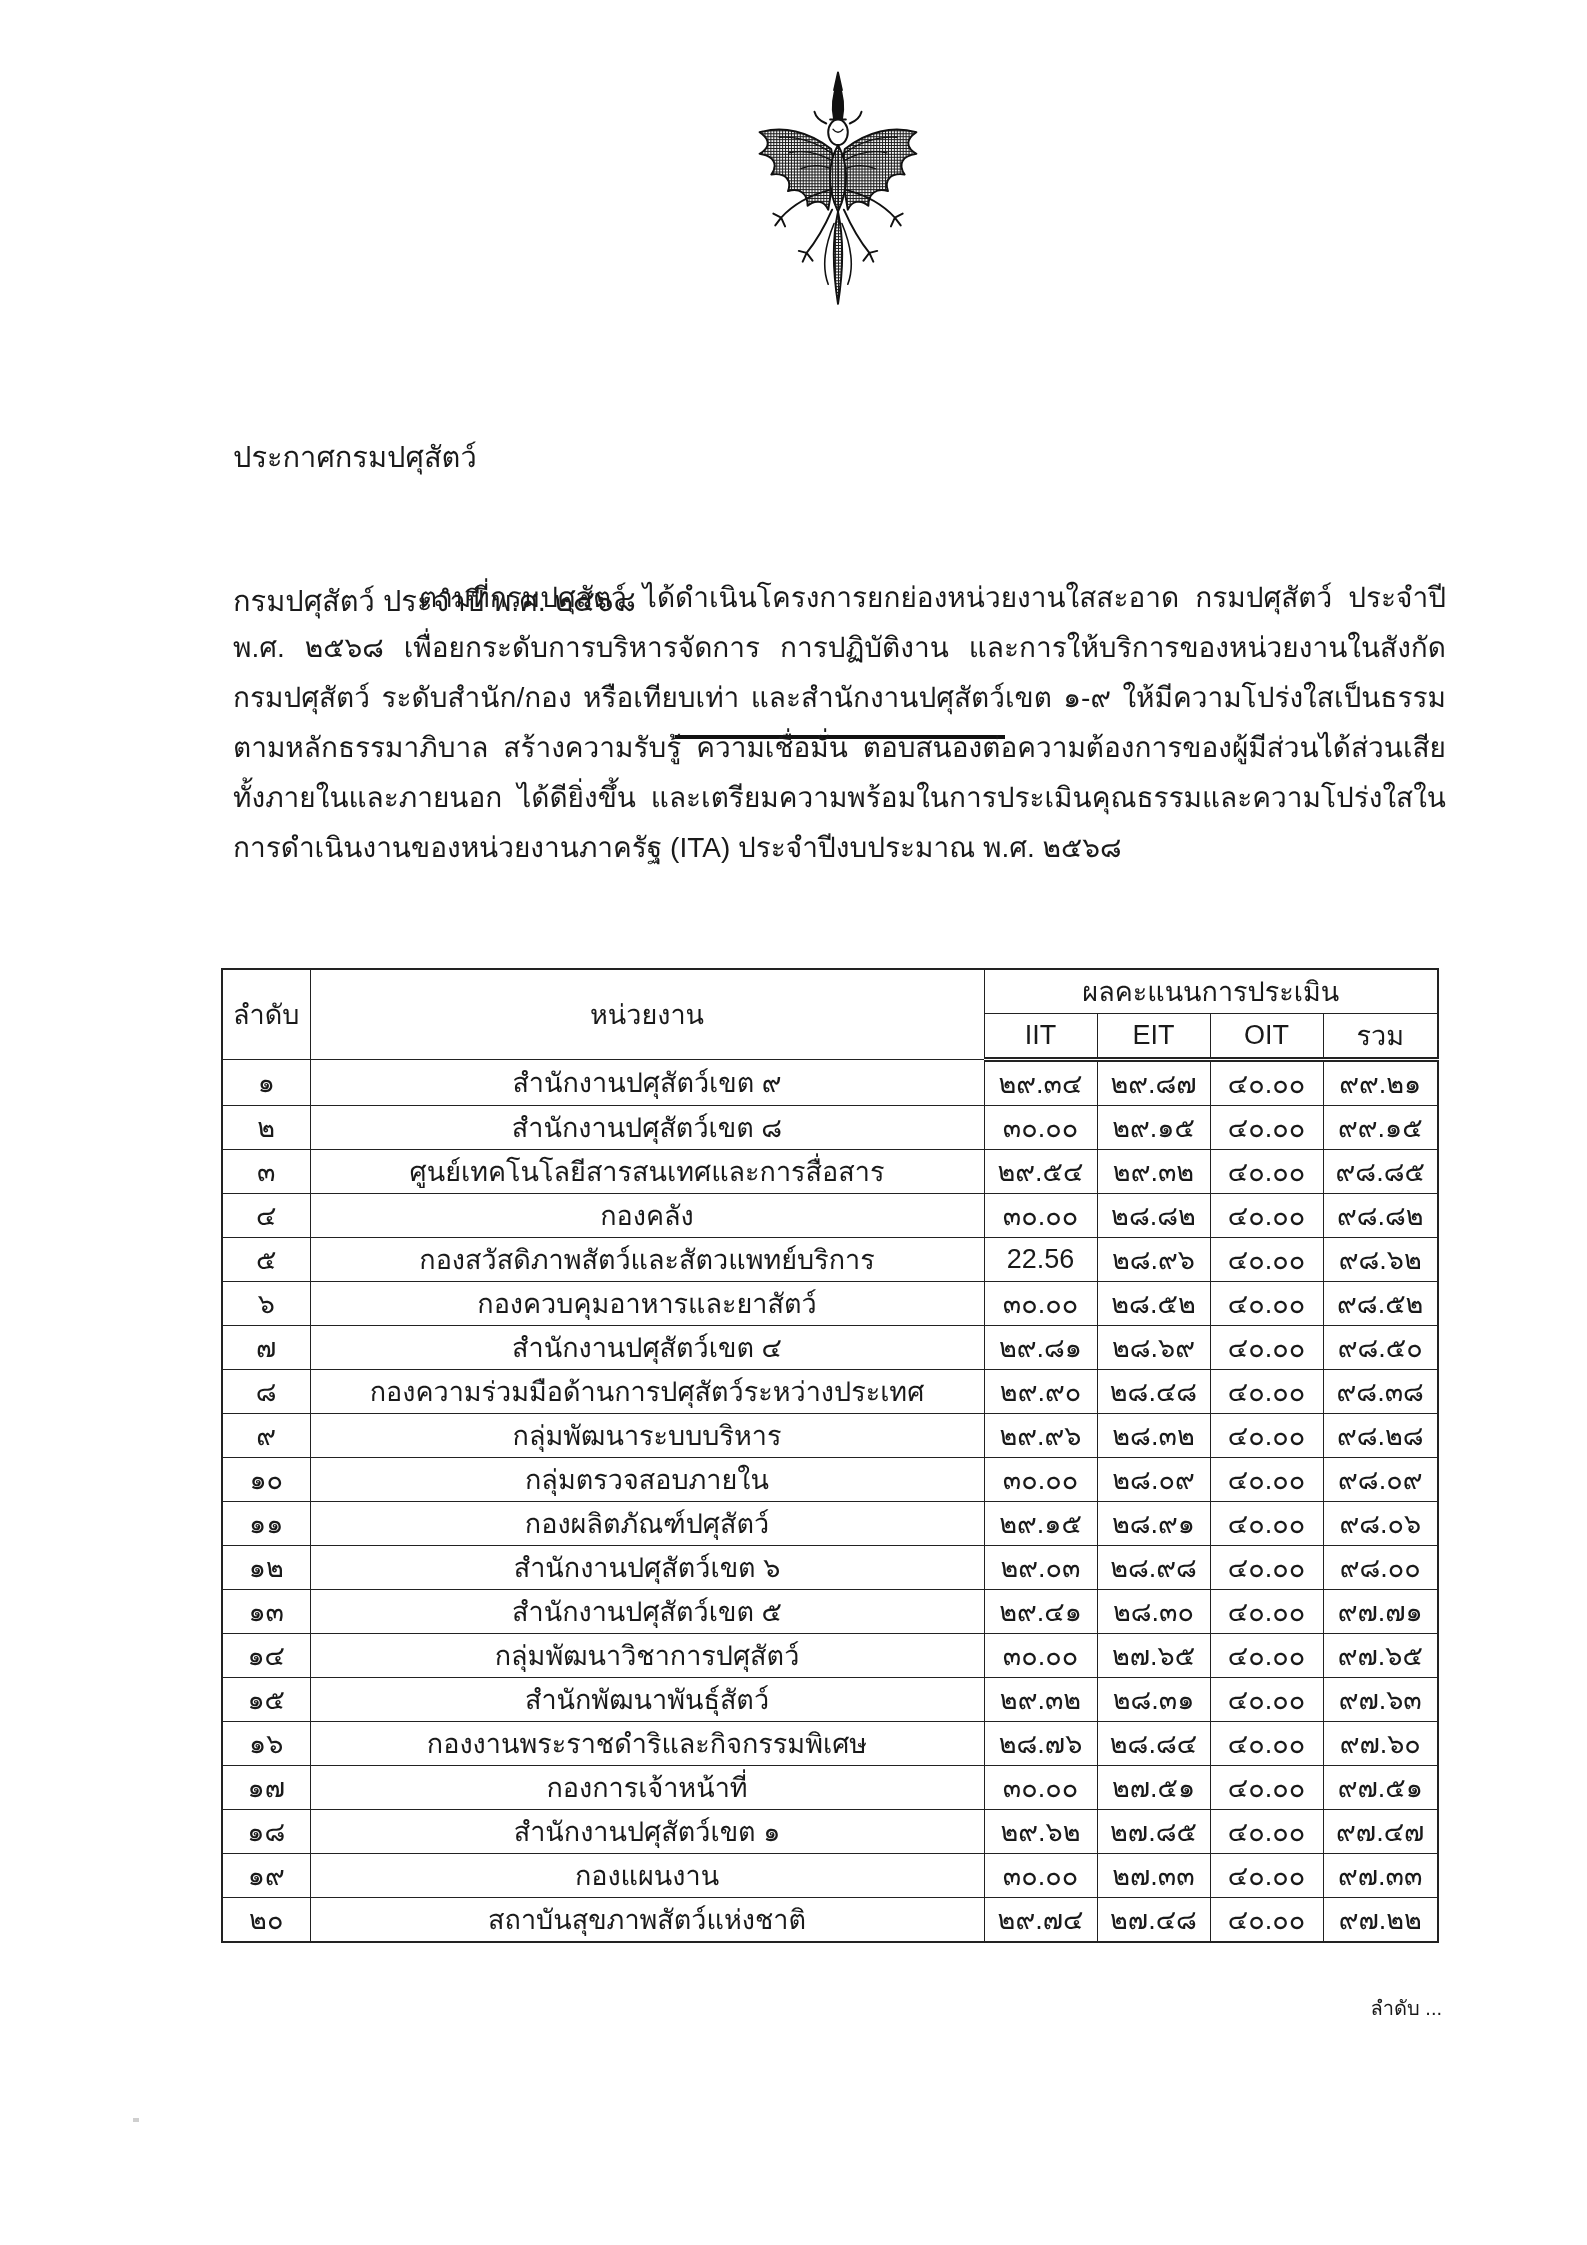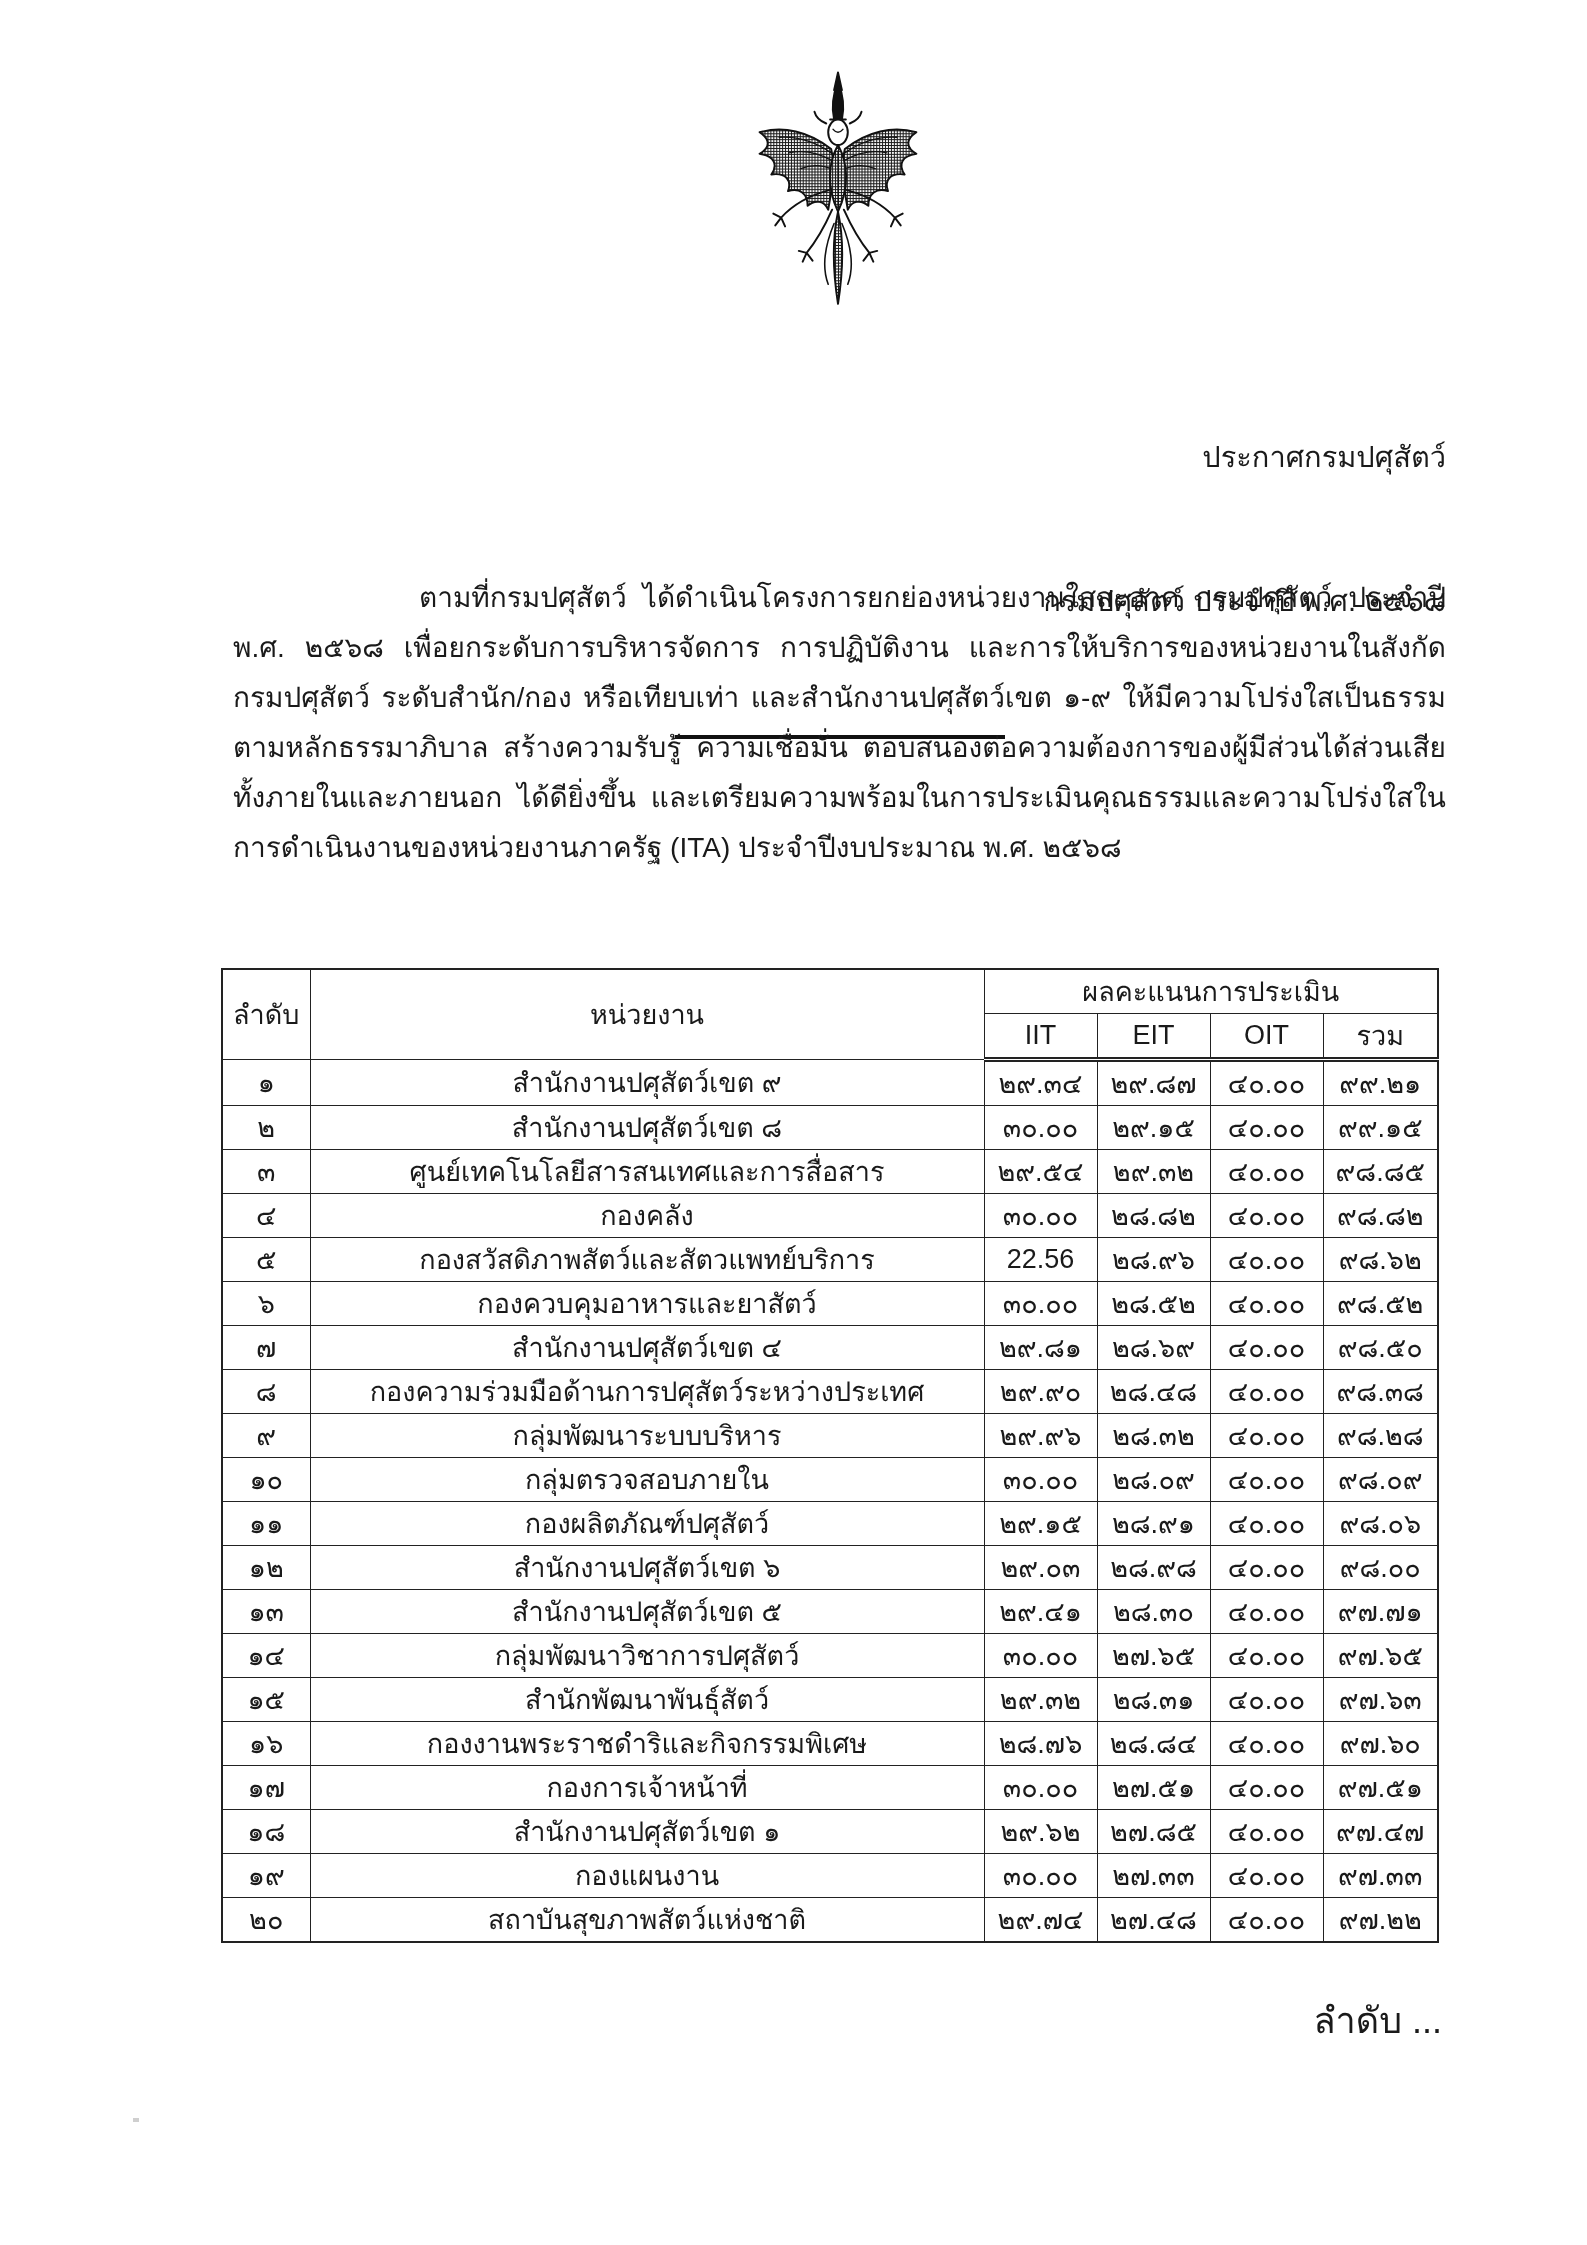--- a/index.html
+++ b/index.html
@@ -9,21 +9,21 @@
     background:#ffffff;
     font-family:"Liberation Sans", sans-serif;
     color:#1a1a1a;
     overflow:hidden;
   }
   .emblem{
     position:absolute;left:740px;top:68px;width:196px;height:256px;
   }
   .title-block{
     position:absolute;left:233px;top:337px;width:1213px;
-    text-align:right;font-size:29px;line-height:48px;
+    text-align:left;font-size:29px;line-height:48px;
     white-space:pre-wrap;
   }
   .title-line{display:block;}
   .title-rule{
     width:330px;height:4px;background:#111;border:0;
     margin:14px auto 0 auto;
   }
   .para{
     position:absolute;left:233px;width:1213px;
     font-size:28px;line-height:50px;
@@ -50,21 +50,21 @@
     overflow:hidden;white-space:nowrap;
   }
   table.score{border:2.5px solid #222;}
   tr.hdr-top th{height:40px;}
   tr.hdr-sub th{height:38px;border-bottom:5px double #222;}
   th.rowspan2{border-bottom:5px double #222;}
   table.score td{height:41px;}
   td.agency{text-align:left;padding-left:14px;}
   .catchword{
     position:absolute;right:145px;top:1992px;
-    font-size:36px;text-align:right;white-space:pre;
+    font-size:20px;text-align:right;white-space:pre;
   }
   .mark{position:absolute;left:133px;top:2118px;width:6px;height:4px;background:#cfcfcf;}
 </style>
 </head>
 <body>
 
 <div class="page">
 
   <svg class="emblem" viewBox="0 0 200 256" aria-hidden="true">
     <defs>

